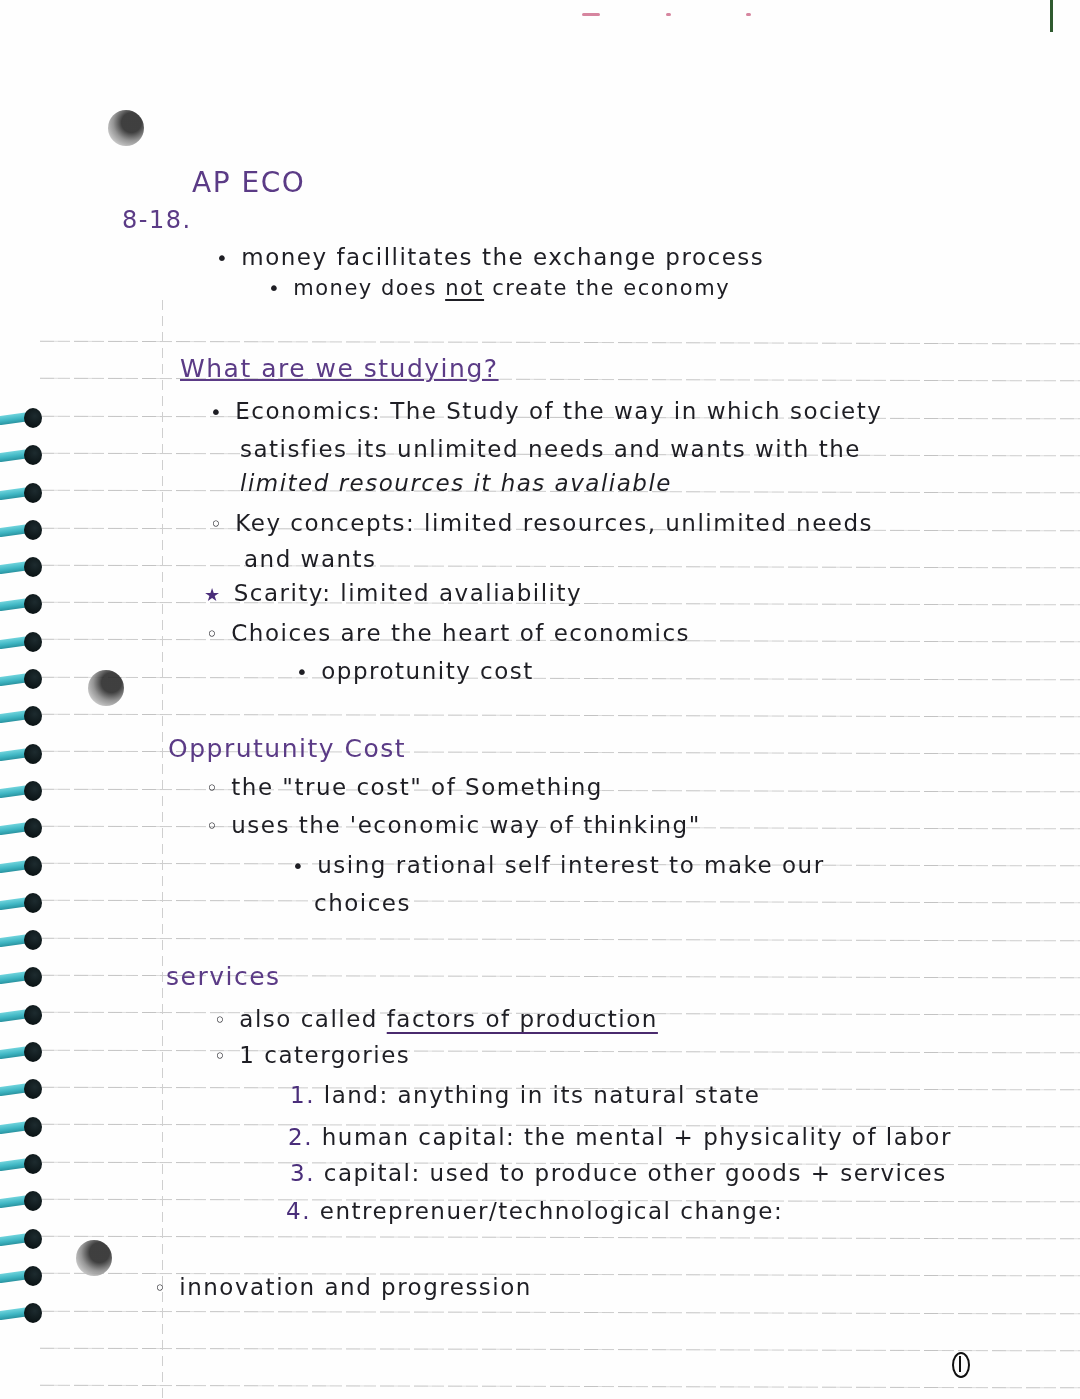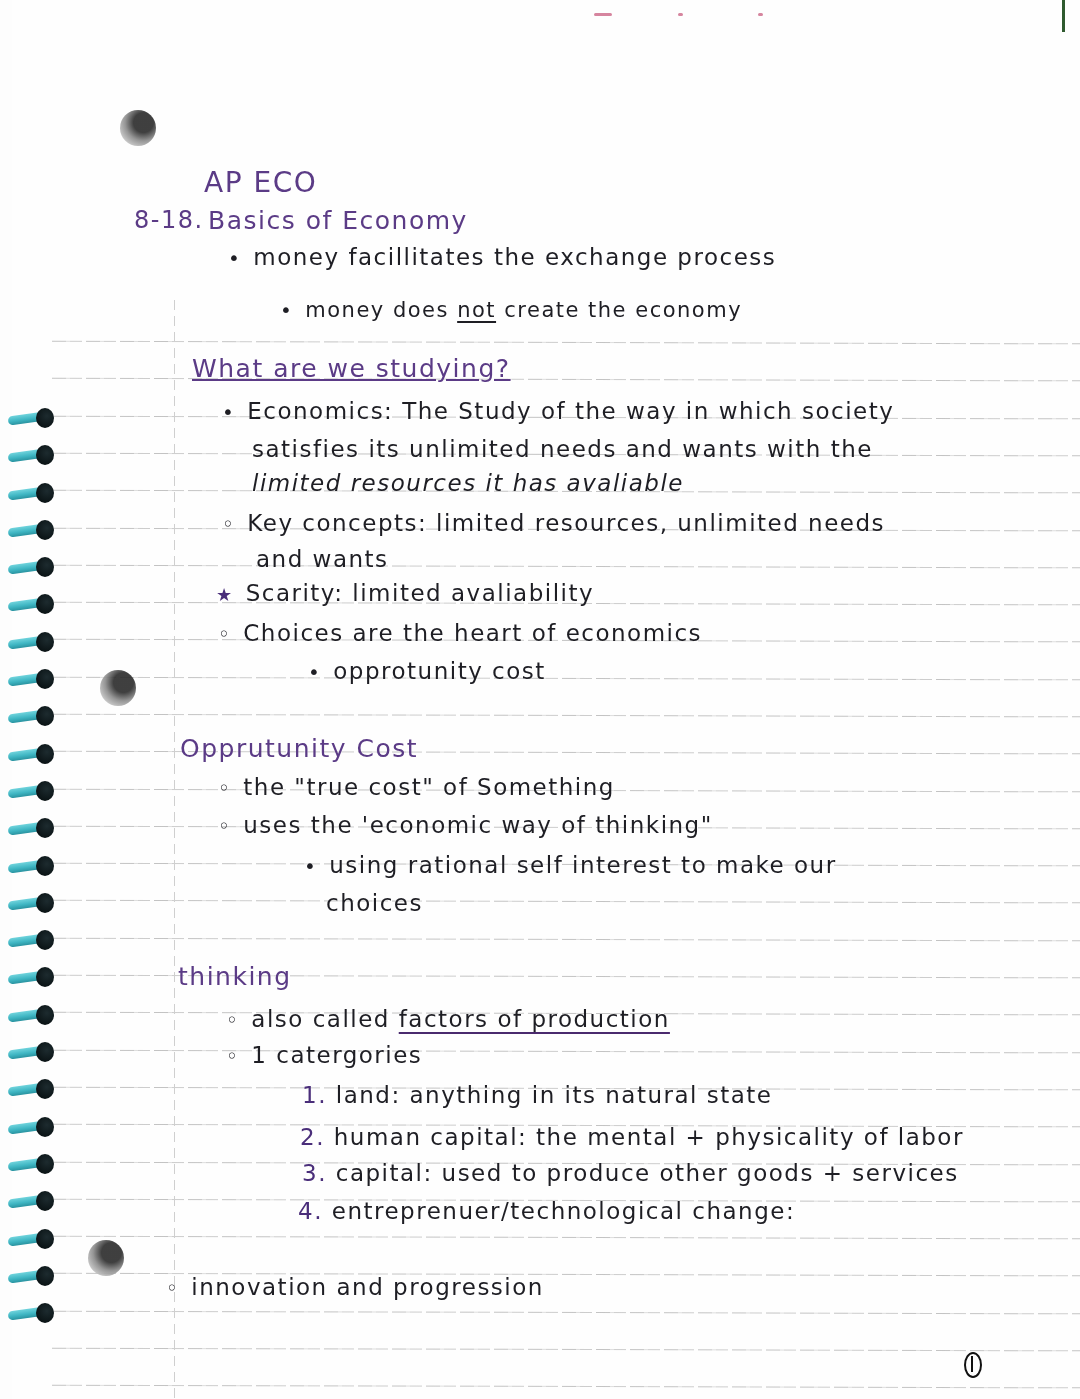--- a/index.html
+++ b/index.html
@@ -1,21 +1,21 @@
 <!DOCTYPE html>
 <html><head>
   <meta charset="utf-8">
   <style>
     html, body { margin: 0; padding: 0; }
     body {
       width: 1080px; height: 1399px; overflow: hidden; position: relative;
       background: #fdfdfd;
       font-family: "DejaVu Sans", sans-serif;
     }
-    .page { position: absolute; inset: 0; background: #fefefe; margin-left: 12px; }
+    .page { position: absolute; inset: 0; background: #fefefe; }
     .rule {
       position: absolute; left: 40px; right: 0; height: 1px;
       background: repeating-linear-gradient(90deg, #b9b9b9 0 14px, #d8d8d8 14px 18px, #c4c4c4 18px 30px, transparent 30px 34px);
       opacity: .85;
     }
     .margin-line {
       position: absolute; left: 162px; top: 300px; bottom: 0; width: 1px;
       background: repeating-linear-gradient(180deg, #cfcfcf 0 10px, transparent 10px 16px);
     }
     .coil { position: absolute; left: 0; width: 44px; height: 22px; }
@@ -196,42 +196,41 @@
         <div class="hole"></div>
       </div>
     </div>
 
   <div class="punch" style="left:108px;top:110px;"></div>
   <div class="punch" style="left:88px;top:670px;"></div>
   <div class="punch" style="left:76px;top:1240px;"></div>
 
   <div class="ink purple" style="left:192px;top:166px;font-size:28px;">AP ECO</div>
   <div class="ink purple" style="left:122px;top:206px;font-size:24px;">8-18.</div>
-  <div class="ink purple" style="left:196px;top:206px;font-size:25px;">Basics of Economy</div>
 
   <div class="ink black bullet-fill" style="left:216px;top:244px;"><span>money facillitates the exchange process</span></div>
-  <div class="ink black bullet-fill" style="left:268px;top:298px;font-size:21px;"><span>money does </span><span class="ul">not</span><span> create the economy</span></div>
+  <div class="ink black bullet-fill" style="left:268px;top:276px;font-size:21px;"><span>money does </span><span class="ul">not</span><span> create the economy</span></div>
 
   <div class="ink purple" style="left:180px;top:354px;font-size:25px;text-decoration:underline;">What are we studying?</div>
   <div class="ink black bullet-fill" style="left:210px;top:398px;"><span>Economics: The Study of the way in which society</span></div>
   <div class="ink black" style="left:240px;top:436px;">satisfies its unlimited needs and wants with the</div>
   <div class="ink black" style="left:240px;top:470px;font-style:italic;">limited resources it has avaliable</div>
   <div class="ink black bullet" style="left:210px;top:510px;"><span>Key concepts: limited resources, unlimited needs</span></div>
   <div class="ink black" style="left:244px;top:546px;">and wants</div>
   <div class="ink black star" style="left:204px;top:580px;"><span>Scarity: limited avaliability</span></div>
   <div class="ink black bullet-fill" style="left:296px;top:658px;"><span>opprotunity cost</span></div>
   <div class="ink black bullet" style="left:206px;top:620px;"><span>Choices are the heart of economics</span></div>
 
   <div class="ink purple" style="left:168px;top:734px;font-size:25px;">Opprutunity Cost</div>
   <div class="ink black bullet" style="left:206px;top:774px;"><span>the "true cost" of Something</span></div>
   <div class="ink black bullet" style="left:206px;top:812px;text-align:center;"><span>uses the 'economic way of thinking"</span></div>
   <div class="ink black bullet-fill" style="left:292px;top:852px;"><span>using rational self interest to make our</span></div>
   <div class="ink black" style="left:314px;top:890px;">choices</div>
 
-  <div class="ink purple" style="left:166px;top:962px;font-size:25px;">thinking</div>
+  <div class="ink purple" style="left:166px;top:962px;font-size:25px;">services</div>
   <div class="ink black bullet" style="left:214px;top:1006px;"><span>also called </span><span class="ul-purple">factors of production</span></div>
   <div class="ink black bullet" style="left:214px;top:1042px;"><span>1 catergories</span></div>
   <div class="ink black" style="left:290px;top:1082px;"><span style="color:#4a2e7a">1.</span> <span>land: anything in its natural state</span></div>
   <div class="ink black" style="left:288px;top:1124px;"><span style="color:#4a2e7a">2.</span> <span>human capital: the mental + physicality of labor</span></div>
   <div class="ink black" style="left:290px;top:1160px;"><span style="color:#4a2e7a">3.</span> <span>capital: used to produce other goods + services</span></div>
   <div class="ink black" style="left:286px;top:1198px;"><span style="color:#4a2e7a">4.</span> <span>entreprenuer/technological change:</span></div>
 
   <div class="ink black bullet" style="left:154px;top:1274px;"><span>innovation and progression</span></div>
 
   <div class="pageno">1</div>

